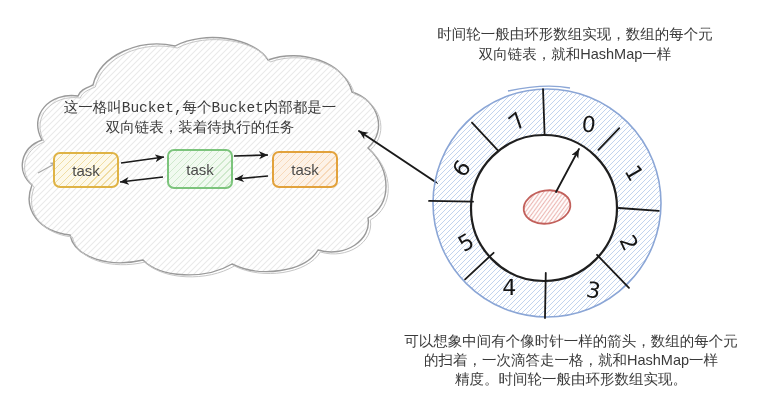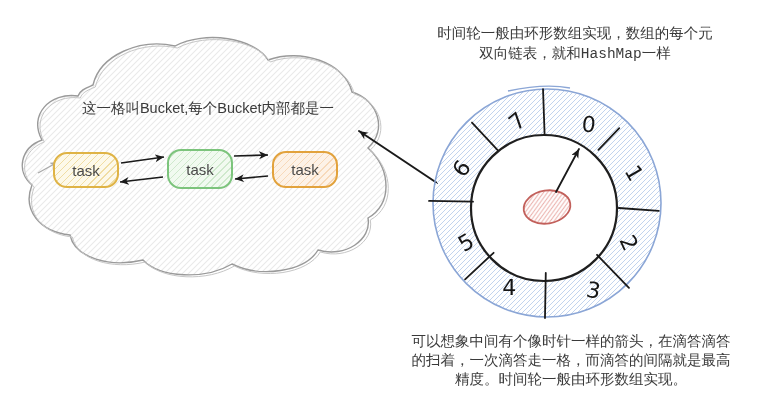--- a/index.html
+++ b/index.html
@@ -1,24 +1,24 @@
 <!DOCTYPE html>
 <html><head>
 <meta charset="utf-8">
 <style>
   html,body{margin:0;padding:0;}
   body{background:#ffffff;font-family:"Liberation Sans","DejaVu Sans",sans-serif;}
   .canvas{position:relative;width:763px;height:409px;background:#ffffff;overflow:hidden;}
   #scene{position:absolute;left:0;top:0;}
   .note{position:absolute;color:#3a3a3a;font-size:14.5px;line-height:19.5px;text-align:center;white-space:nowrap;}
-  .top-note{left:390px;top:25px;width:370px;font-family:Liberation Mono, monospace;}
-  .cloud-note{left:58px;top:99px;width:300px;}
+  .top-note{left:390px;top:25px;width:370px;}
+  .cloud-note{left:50px;top:99px;width:300px;font-family:Liberation Mono, monospace;}
   .bottom-note{left:382px;top:332px;width:378px;line-height:19px;}
   .task{position:absolute;display:flex;align-items:center;justify-content:center;
-        border:2px solid #ccc;border-radius:14px;color:#4a4a4a;font-size:15px;
+        border:2px solid #ccc;border-radius:7px;color:#4a4a4a;font-size:15px;
         background:repeating-linear-gradient(135deg, var(--hatch) 0 1px, transparent 1px 5px) var(--base);
         box-sizing:border-box;}
   .task-1{left:53px;top:152px;width:66px;height:36px;}
   .task-2{left:167px;top:149px;width:66px;height:40px;}
   .task-3{left:272px;top:151px;width:66px;height:37px;}
   .wheel-digit{font:22px "DejaVu Sans",sans-serif;fill:#161616;}
 </style>
 </head>
 <body>
 
@@ -114,25 +114,26 @@
     </g>
   </svg>
 
   <div class="note top-note">
     <div>时间轮一般由环形数组实现，数组的每个元</div>
     <div>双向链表，就和HashMap一样</div>
   </div>
 
   <div class="note cloud-note">
     <div>这一格叫Bucket,每个Bucket内部都是一</div>
+    <div>双向链表，装着待执行的任务</div>
   </div>
 
   <div class="note bottom-note">
-    <div>可以想象中间有个像时针一样的箭头，在滴答滴答</div>
-    <div>的扫着，一次滴答走一格，而滴答的间隔就是最高</div>
+    <div>可以想象中间有个像时针一样的箭头，数组的每个元</div>
+    <div>的扫着，一次滴答走一格，就和HashMap一样</div>
     <div>精度。时间轮一般由环形数组实现。</div>
   </div>
 
   <div class="task task-1" style="border-color: rgb(223, 179, 69); --base: #fdf9ea; --hatch: #f0dda4;">
     <span>task</span>
   </div>
   <div class="task task-2" style="border-color: rgb(124, 196, 124); --base: #f1faf0; --hatch: #cfe9cd;">
     <span>task</span>
   </div>
   <div class="task task-3" style="border-color: rgb(226, 162, 60); --base: #fdf2e7; --hatch: #f7d9ba;">

